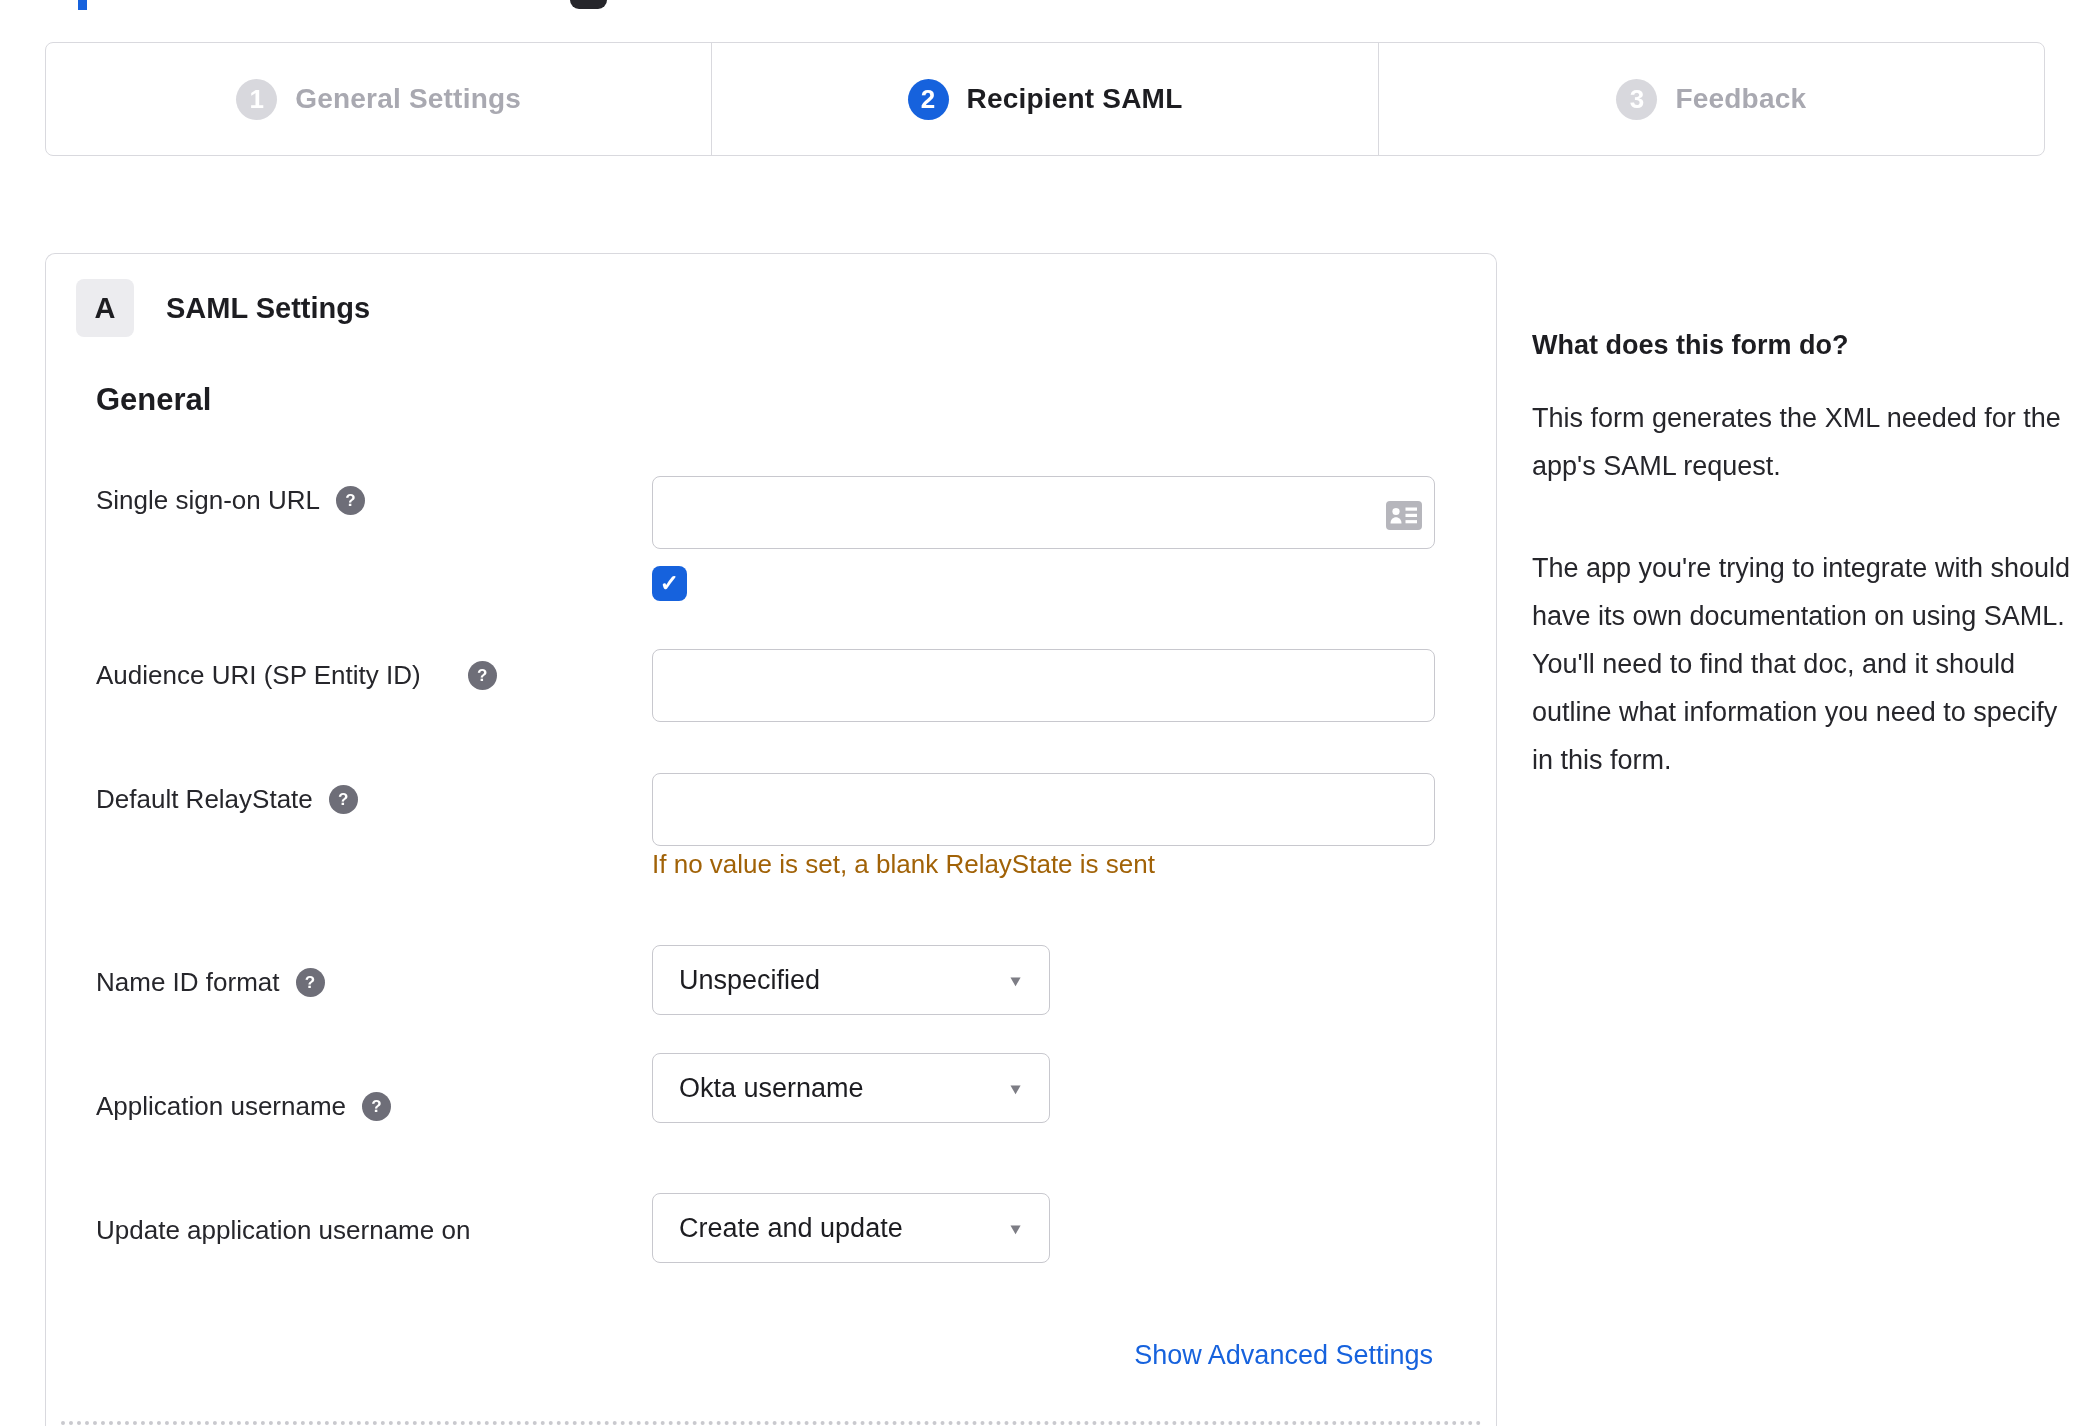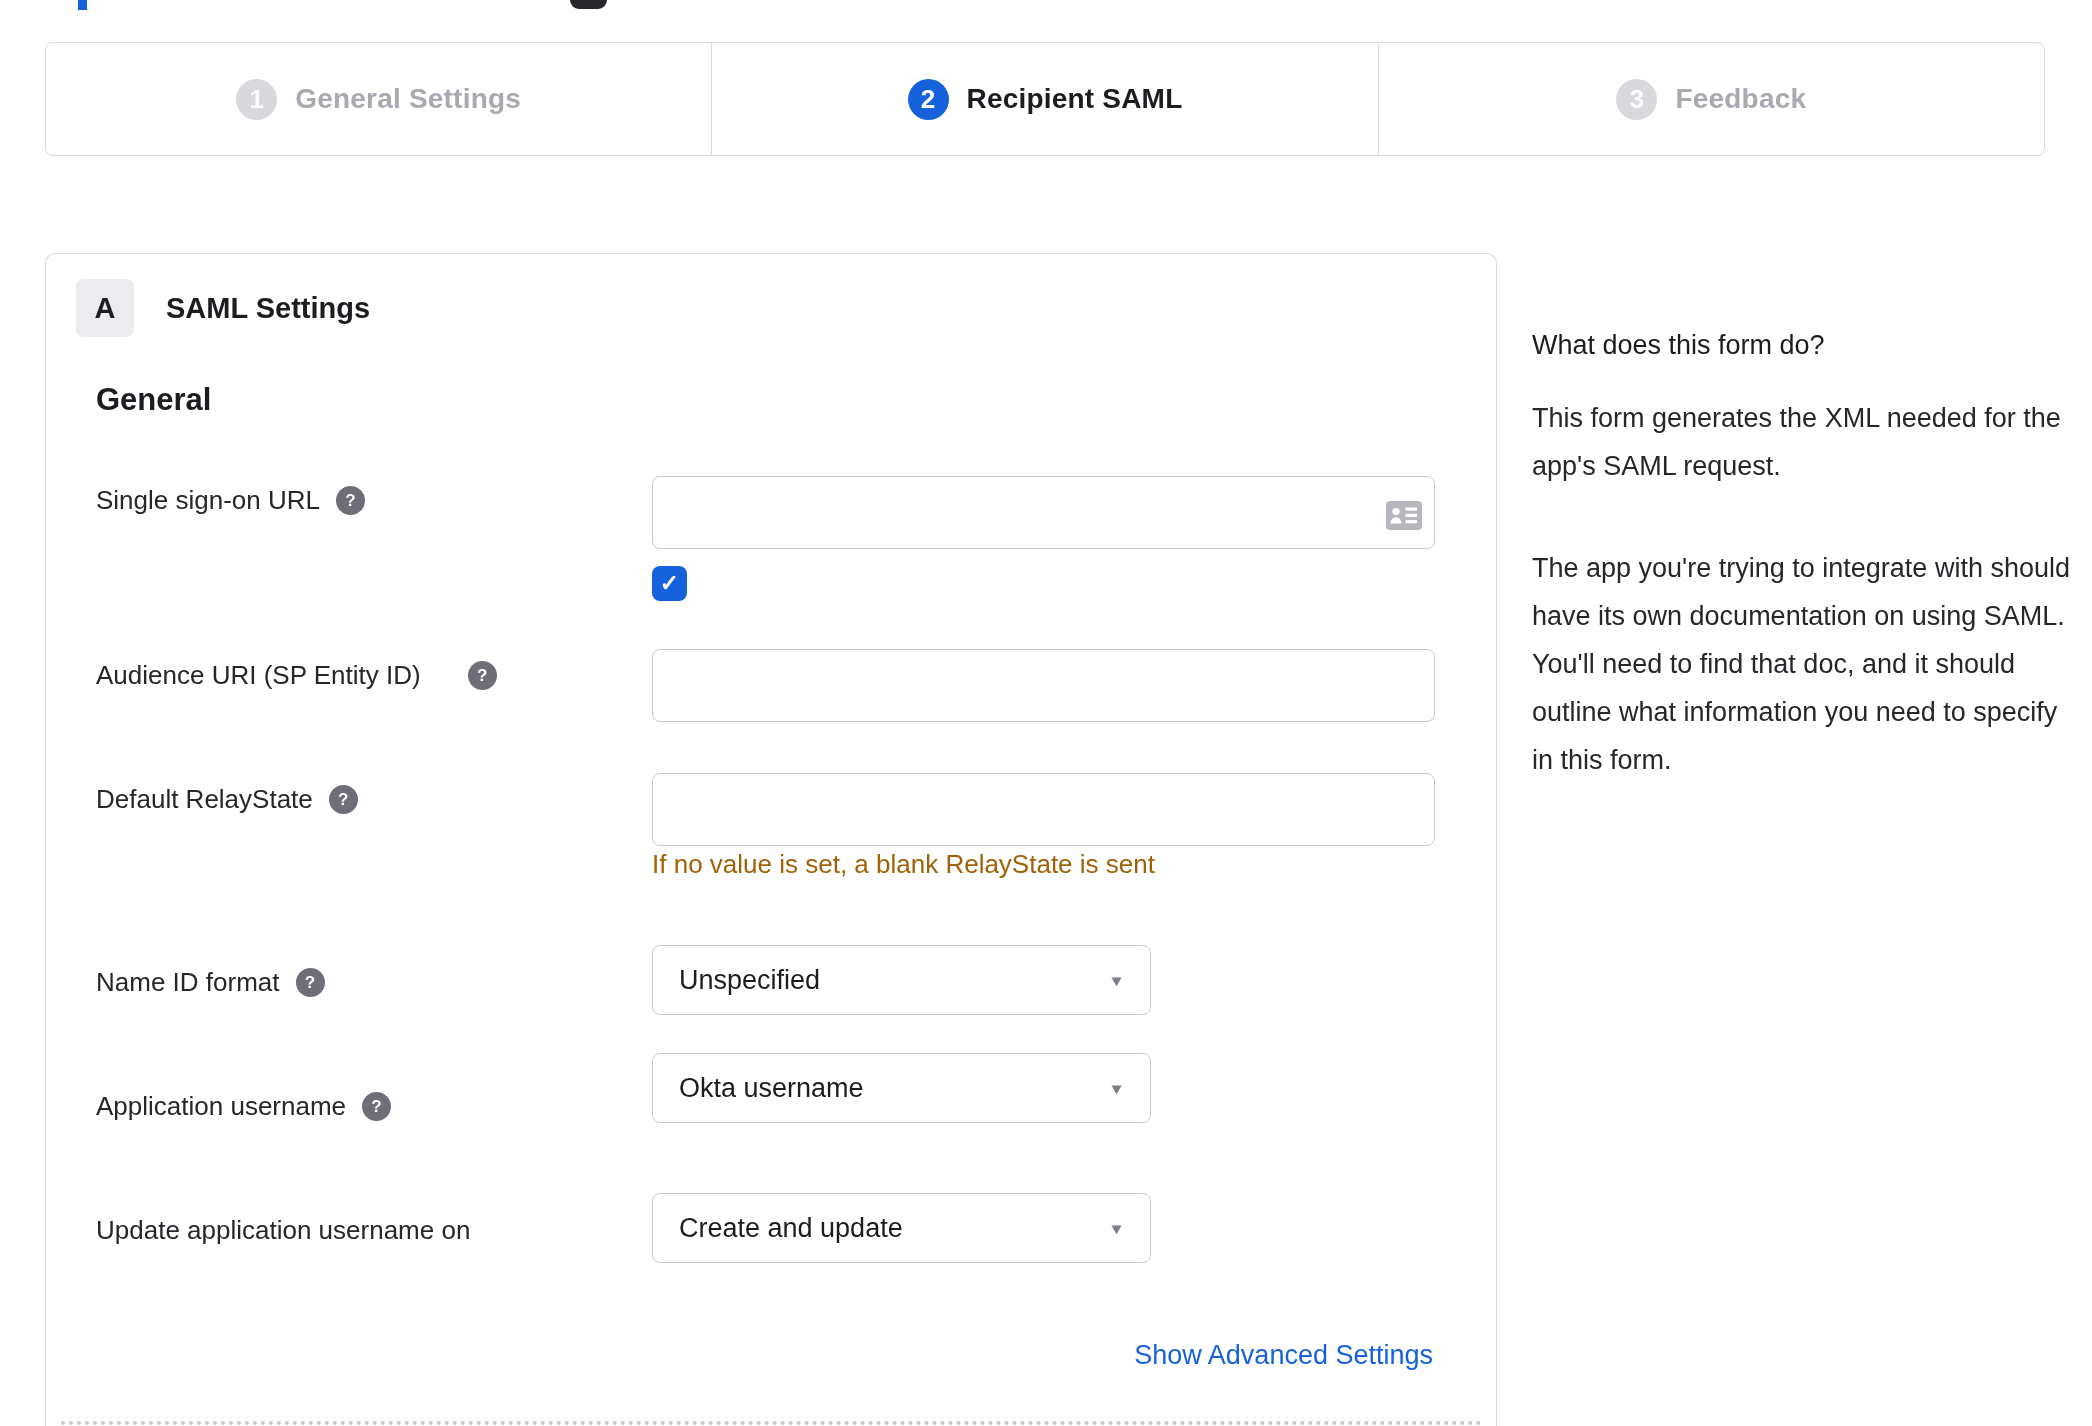--- a/index.html
+++ b/index.html
@@ -41,33 +41,33 @@
     font-family:"Liberation Sans",sans-serif;padding:0 64px 0 20px;outline:none;color:#1d1d21;}
   .vcard-icon{position:absolute;left:1340px;top:247px;width:36px;height:29px;pointer-events:none;}
 
   .checkbox{position:absolute;left:606px;top:312px;width:35px;height:35px;background:#1662dd;
     border-radius:8px;color:#fff;display:flex;align-items:center;justify-content:center;
     font-size:23px;font-weight:bold;cursor:pointer;}
   .checkbox-label{position:absolute;left:665px;top:314px;font-size:27px;color:#1d1d21;}
 
   .hint{position:absolute;left:606px;top:595px;font-size:26px;color:#a16207;}
 
-  .select{position:absolute;left:606px;width:499px;height:70px;box-sizing:border-box;
+  .select{position:absolute;left:606px;width:398px;height:70px;box-sizing:border-box;
     border:1px solid #c8c8ce;border-radius:8px;background:#fff;display:flex;align-items:center;
     justify-content:space-between;padding:0 26px 0 26px;font-size:27px;color:#1d1d21;cursor:pointer;}
   .caret{font-size:15px;color:#7d7d85;flex:0 0 auto;transform:scaleX(1.15);}
 
   .advanced-link{position:absolute;right:63px;top:1086px;font-size:27px;font-weight:500;
     color:#1662dd;text-decoration:none;cursor:pointer;}
   .dotted-divider{position:absolute;left:15px;right:14px;top:1167px;height:0;
     border-top:4px dotted #c9c9ce;}
 
   
   .sidebar{position:absolute;left:1532px;top:322px;width:538px;}
-  .sidebar h3{margin:0 0 26px 0;font-size:27px;font-weight:normal;color:#1d1d21;line-height:46px;}
+  .sidebar h3{margin:0 0 26px 0;font-size:27px;font-weight:bold;color:#1d1d21;line-height:46px;}
   .sidebar p{margin:0 0 54px 0;font-size:27px;color:#26262b;line-height:48px;}
 </style>
 </head>
 <body>
 
 <div class="frag-blue"></div>
 <div class="frag-dark"></div>
 
 <div class="stepper">
   <div class="step">

